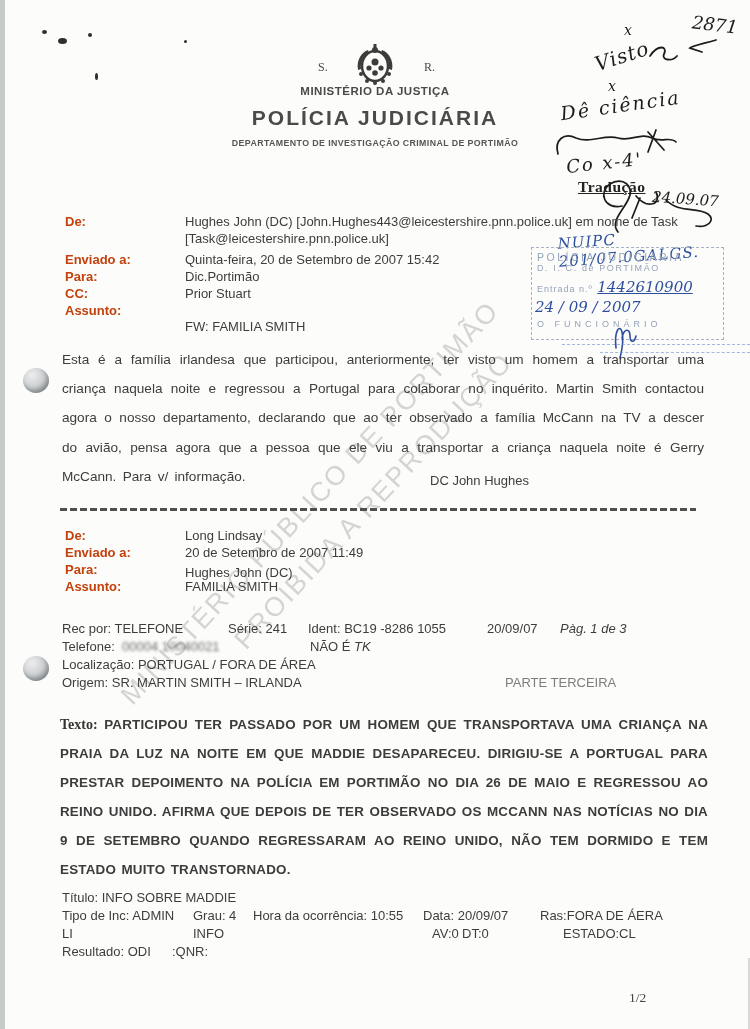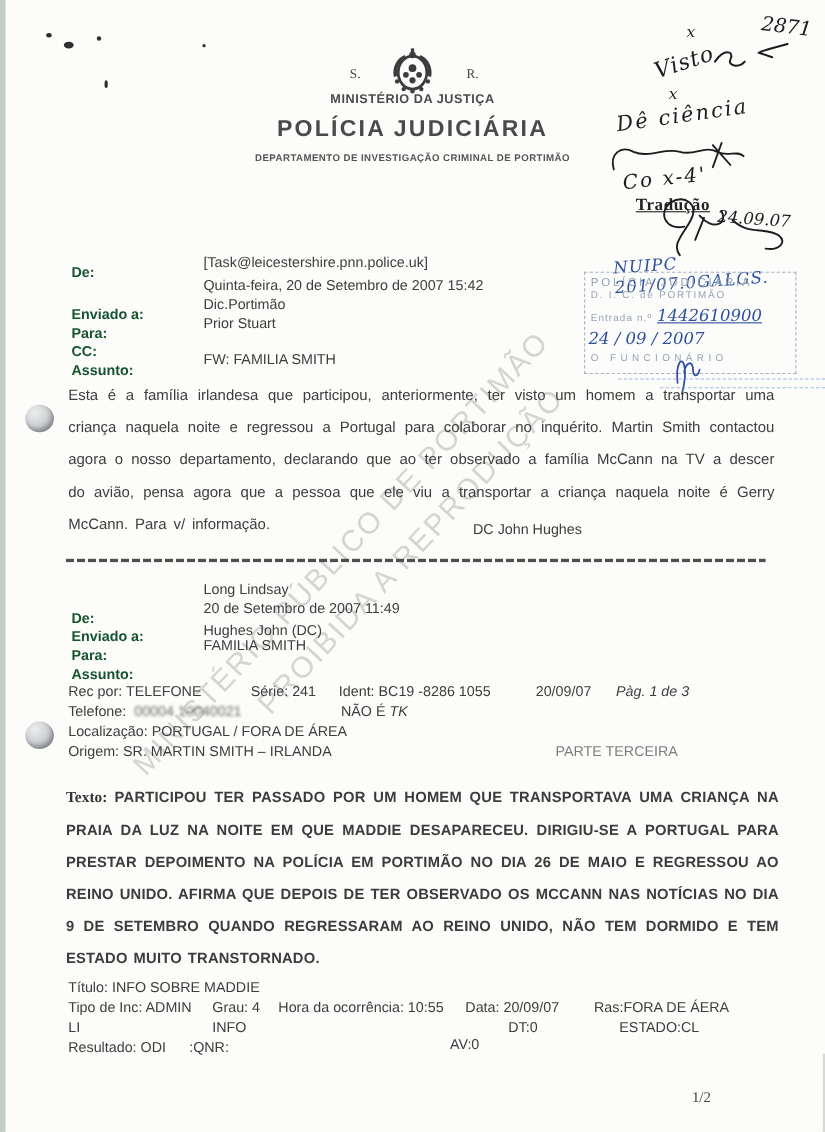--- a/index.html
+++ b/index.html
@@ -16,21 +16,21 @@
   
   .hdr-min{font-size:11.5px;font-weight:bold;color:#4a4a4a;letter-spacing:.5px;}
   .hdr-org{font-size:21px;font-weight:bold;color:#4a4a4a;letter-spacing:2px;}
   .hdr-dep{font-size:8.8px;font-weight:bold;color:#555;letter-spacing:.4px;}
   .hdr-sr{font-family:"Liberation Serif",serif;font-size:12px;color:#4a4a4a;}
   .center{width:750px;text-align:center;left:0;}
   
   #doc-type{font-family:"Liberation Serif",serif;font-weight:bold;font-size:15.5px;
             color:#222;text-decoration:underline;letter-spacing:.5px;}
   
-  .lbl{font-weight:bold;font-size:13px;color:#14532d;margin-top:26px;}
+  .lbl{font-weight:bold;font-size:13px;color:#c2410c;}
   .val{font-size:13px;color:#3d3d3d;}
   
   #body-par{width:642px;font-size:13.6px;line-height:29.2px;text-align:justify;
             word-spacing:2.5px;color:#3d3d3d;}
   
   #divider{width:636px;height:3px;
            background:repeating-linear-gradient(90deg,#4f4f4f 0 7px,transparent 7px 10px);}
   
   .tline{font-size:13px;color:#3d3d3d;white-space:nowrap;}
   .blur{filter:blur(1.6px);color:#6a6a6a;}
@@ -135,20 +135,21 @@
     <div class="stamp-sm" style="letter-spacing:4px;margin-top:3px;">O  FUNCIONÁRIO</div>
   </div>
   <svg class="abs" style="left:608px;top:320px;" width="30" height="40" viewBox="0 0 30 40">
     <path d="M8 28 C6 10 12 4 14 12 C16 20 14 30 12 38 M14 18 C16 8 22 8 22 16 C22 22 26 24 28 16" fill="none" stroke="#2d4f9e" stroke-width="1.6" stroke-linecap="round"></path>
   </svg>
 
   <div class="abs blue-dash" style="left:562px;top:344px;width:188px;"></div>
   <div class="abs blue-dash" style="left:600px;top:352px;width:150px;"></div>
 
   <span class="abs lbl" style="left:65px;top:214px;">De:</span>
+  <span class="abs val" style="left:185px;top:214px;white-space:nowrap;">Hughes John (DC) [John.Hughes443@leicestershire.pnn.police.uk] em nome de Task</span>
   <span class="abs val" style="left:185px;top:231px;">[Task@leicestershire.pnn.police.uk]</span>
   <span class="abs lbl" style="left:65px;top:252px;">Enviado a:</span>
   <span class="abs val" style="left:185px;top:252px;">Quinta-feira, 20 de Setembro de 2007 15:42</span>
   <span class="abs lbl" style="left:65px;top:269px;">Para:</span>
   <span class="abs val" style="left:185px;top:269px;">Dic.Portimão</span>
   <span class="abs lbl" style="left:65px;top:286px;">CC:</span>
   <span class="abs val" style="left:185px;top:286px;">Prior Stuart</span>
   <span class="abs lbl" style="left:65px;top:303px;">Assunto:</span>
   <span class="abs val" style="left:185px;top:303px;margin-top:16px;">FW: FAMILIA SMITH</span>
 
@@ -184,21 +185,21 @@
   </div>
 
   <span class="abs tline" style="left:62px;top:890px;">Título: INFO SOBRE MADDIE</span>
   <span class="abs tline" style="left:62px;top:908px;">Tipo de Inc: ADMIN</span>
   <span class="abs tline" style="left:193px;top:908px;">Grau: 4</span>
   <span class="abs tline" style="left:253px;top:908px;">Hora da ocorrência: 10:55</span>
   <span class="abs tline" style="left:423px;top:908px;">Data: 20/09/07</span>
   <span class="abs tline" style="left:540px;top:908px;">Ras:FORA DE ÁERA</span>
   <span class="abs tline" style="left:62px;top:926px;">LI</span>
   <span class="abs tline" style="left:193px;top:926px;">INFO</span>
-  <span class="abs tline" style="left:409px;top:926px;margin-top:16px;">AV:0</span>
+  <span class="abs tline" style="left:432px;top:926px;">AV:0</span>
   <span class="abs tline" style="left:462px;top:926px;">DT:0</span>
   <span class="abs tline" style="left:563px;top:926px;">ESTADO:CL</span>
   <span class="abs tline" style="left:62px;top:944px;">Resultado: ODI</span>
   <span class="abs tline" style="left:172px;top:944px;">:QNR:</span>
 
   <span class="abs serif" style="left:629px;top:990px;font-size:13.5px;color:#444;">1/2</span>
 
 </div>
 
 </body></html>

